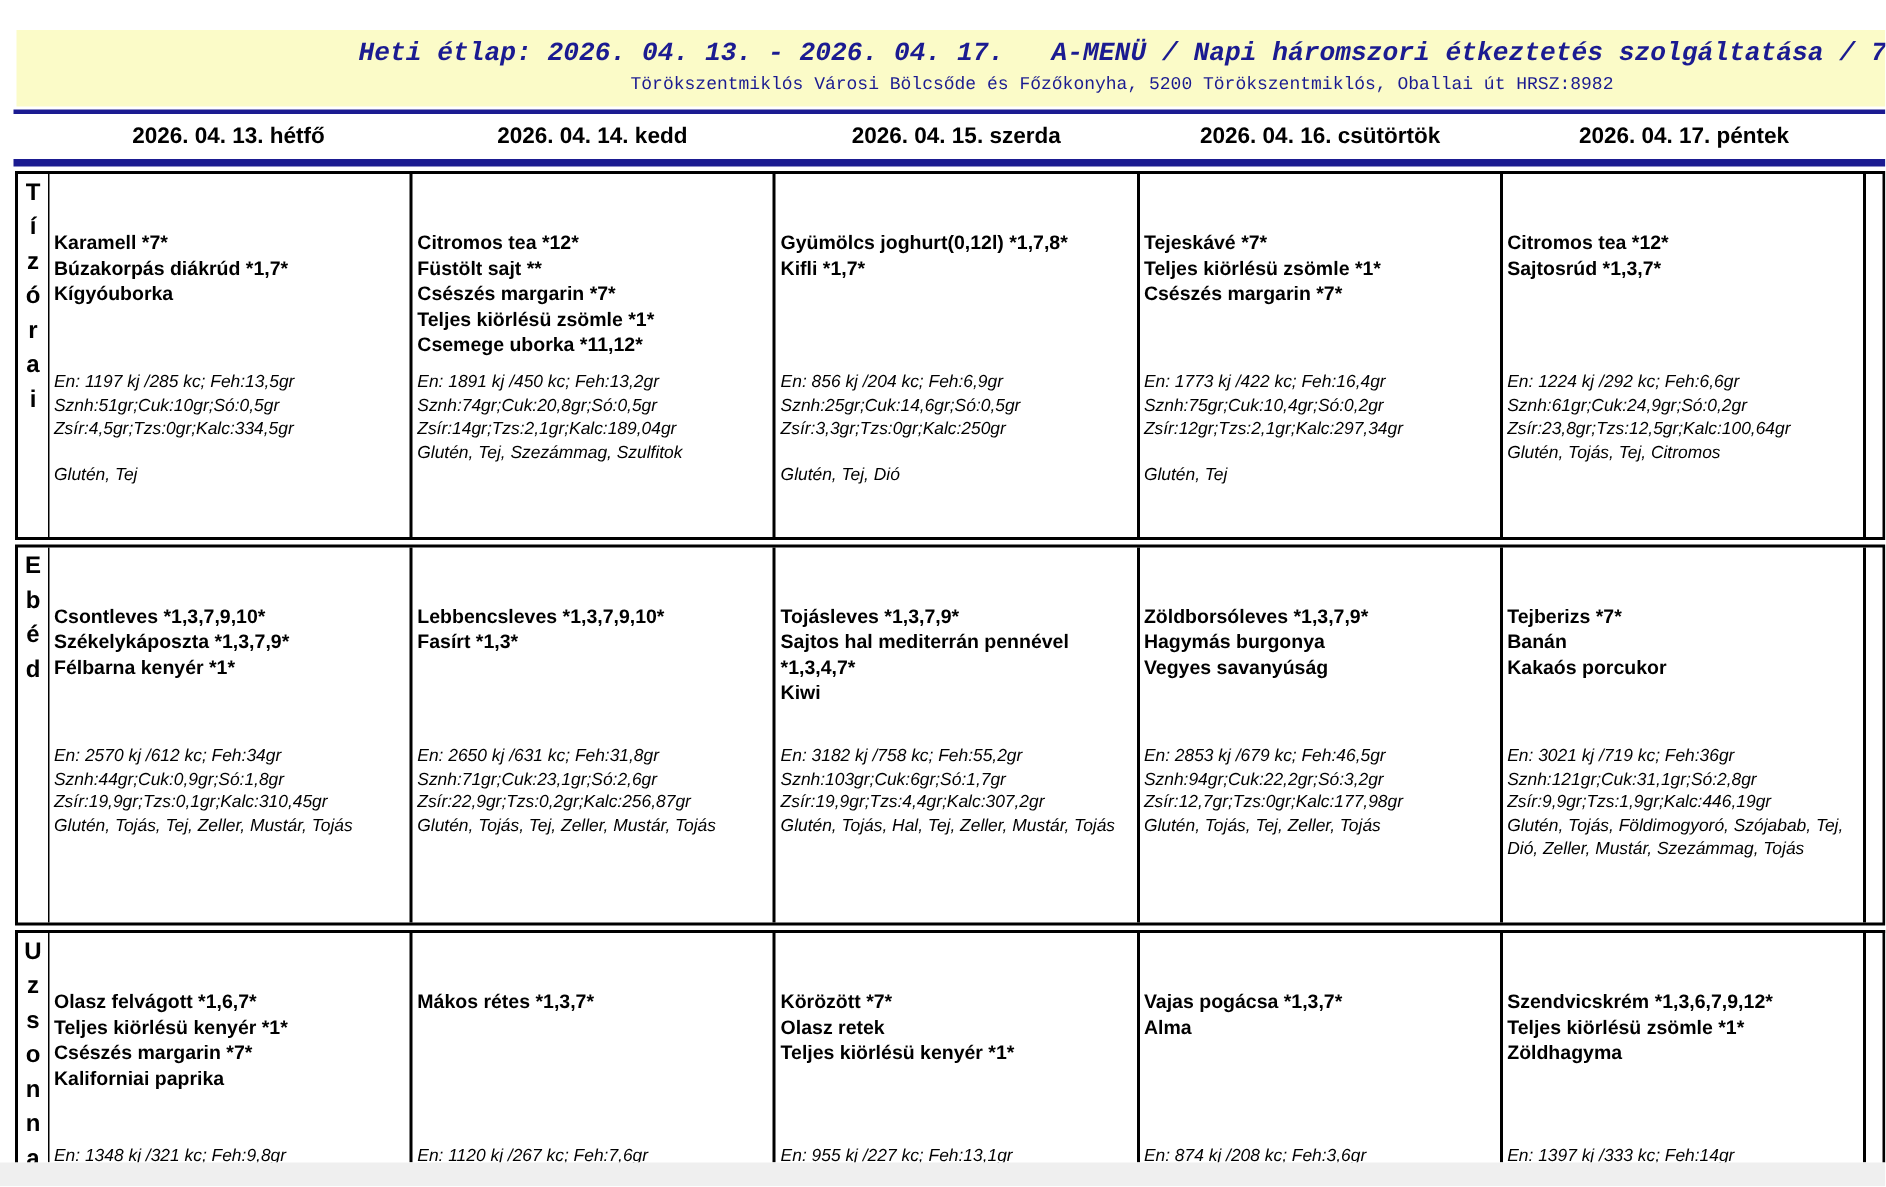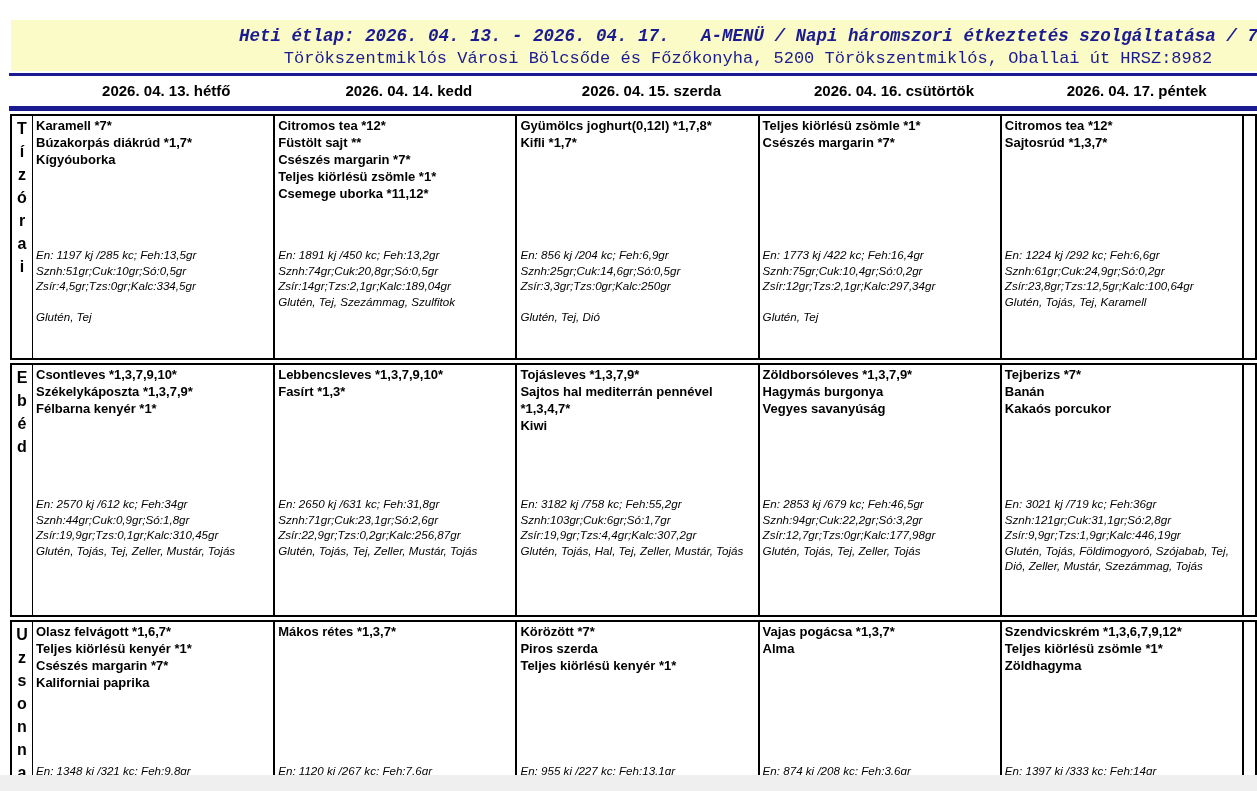--- a/index.html
+++ b/index.html
@@ -18,49 +18,49 @@
   .banner{
     position:absolute;left:11px;top:20px;width:1246px;height:51px;
     background:var(--yellow);
   }
   .banner-inner{padding-left:228px;text-align:center;font-family:Liberation Mono, monospace;}
   .banner-title{
     color:var(--navy);font-size:17.5px;font-weight:bold;font-style:italic;
     padding-top:6px;white-space:pre;letter-spacing:0px;
   }
   .banner-subtitle{
-    color:var(--navy);font-size:17px;margin-top:3px;white-space:pre;
+    color:var(--navy);font-size:12px;margin-top:3px;white-space:pre;
   }
   .rule{position:absolute;left:9px;width:1248px;background:var(--navy);}
   .rule-top{top:73px;height:3px;}
   .rule-thick{top:106px;height:5px;}
   
   .date-row{
-    position:absolute;left:24px;top:76px;width:1234px;height:30px;display:flex;
+    position:absolute;left:10px;top:76px;width:1234px;height:30px;display:flex;
   }
   .date-spacer{width:21px;flex:none;}
   .day-header{
     flex:1;text-align:center;font-weight:bold;font-size:15px;line-height:29px;color:var(--ink);
   }
   
   .menu-table{position:absolute;left:10px;top:114px;width:1247px;}
   .mrow{
     display:flex;border:2px solid var(--ink);margin-bottom:3px;background:#fff;
   }
   .mrow-0{height:246px;}
   .mrow-1{height:254px;}
   .mrow-2{height:155px;border-bottom:0;overflow:hidden;}
   .row-label{
     width:21px;flex:none;border-right:1px solid var(--ink);
     text-align:center;font-weight:bold;font-size:16px;line-height:23px;padding-top:1px;
   }
   .mcell{flex:1;position:relative;min-width:0;}
   .mcell + .mcell{border-left:2px solid var(--ink);}
   .mcell-stub{flex:none;width:13px;}
-  .items{padding:1px 3px 0 3px;}
+  .items{padding:1px 3px 0 3px;margin-top:36px;}
   .menu-item{font-weight:bold;font-size:13px;line-height:17px;}
   .cell-info{position:absolute;left:3px;right:2px;font-style:italic;font-size:11.6px;line-height:15.5px;}
   .mrow-0 .cell-info{top:131px;}
   .mrow-1 .cell-info{top:131px;}
   .mrow-2 .cell-info{top:141px;}
   .info-spacer{height:15px;}
   
   .bottom-strip{position:absolute;left:0;top:775px;width:1257px;height:16px;background:var(--strip);}
 </style>
 </head>
@@ -138,41 +138,42 @@
           <div class="cell-info">
             <div class="info-line">En: 856 kj /204 kc; Feh:6,9gr</div>
             <div class="info-line">Sznh:25gr;Cuk:14,6gr;Só:0,5gr</div>
             <div class="info-line">Zsír:3,3gr;Tzs:0gr;Kalc:250gr</div>
             <div class="info-spacer"></div>
             <div class="info-line">Glutén, Tej, Dió</div>
           </div>
         </div>
         <div class="mcell">
           <div class="items">
+            <div class="menu-item">Tejeskávé *7*</div>
             <div class="menu-item">Teljes kiörlésü zsömle *1*</div>
             <div class="menu-item">Csészés margarin *7*</div>
           </div>
           <div class="cell-info">
             <div class="info-line">En: 1773 kj /422 kc; Feh:16,4gr</div>
             <div class="info-line">Sznh:75gr;Cuk:10,4gr;Só:0,2gr</div>
             <div class="info-line">Zsír:12gr;Tzs:2,1gr;Kalc:297,34gr</div>
             <div class="info-spacer"></div>
             <div class="info-line">Glutén, Tej</div>
           </div>
         </div>
         <div class="mcell">
           <div class="items">
             <div class="menu-item">Citromos tea *12*</div>
             <div class="menu-item">Sajtosrúd *1,3,7*</div>
           </div>
           <div class="cell-info">
             <div class="info-line">En: 1224 kj /292 kc; Feh:6,6gr</div>
             <div class="info-line">Sznh:61gr;Cuk:24,9gr;Só:0,2gr</div>
             <div class="info-line">Zsír:23,8gr;Tzs:12,5gr;Kalc:100,64gr</div>
-            <div class="info-line">Glutén, Tojás, Tej, Karamell</div>
+            <div class="info-line">Glutén, Tojás, Tej, Citromos</div>
           </div>
         </div>
         <div class="mcell mcell-stub"></div>
       </div>
       <div class="mrow mrow-1">
         <div class="row-label">
           <div>E</div>
           <div>b</div>
           <div>é</div>
           <div>d</div>
@@ -268,21 +269,21 @@
           <div class="items">
             <div class="menu-item">Mákos rétes *1,3,7*</div>
           </div>
           <div class="cell-info">
             <div class="info-line">En: 1120 kj /267 kc; Feh:7,6gr</div>
           </div>
         </div>
         <div class="mcell">
           <div class="items">
             <div class="menu-item">Körözött *7*</div>
-            <div class="menu-item">Piros szerda</div>
+            <div class="menu-item">Olasz retek</div>
             <div class="menu-item">Teljes kiörlésü kenyér *1*</div>
           </div>
           <div class="cell-info">
             <div class="info-line">En: 955 kj /227 kc; Feh:13,1gr</div>
           </div>
         </div>
         <div class="mcell">
           <div class="items">
             <div class="menu-item">Vajas pogácsa *1,3,7*</div>
             <div class="menu-item">Alma</div>

